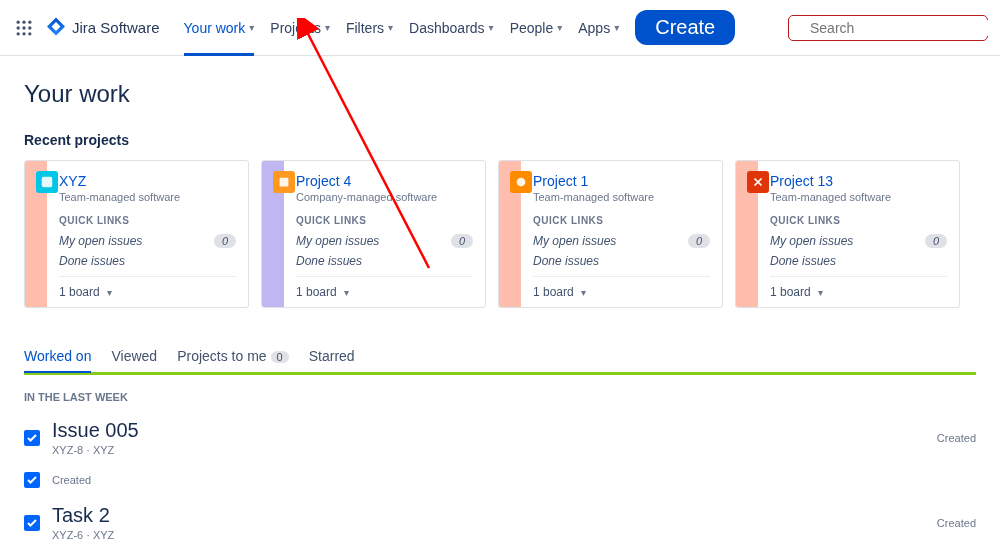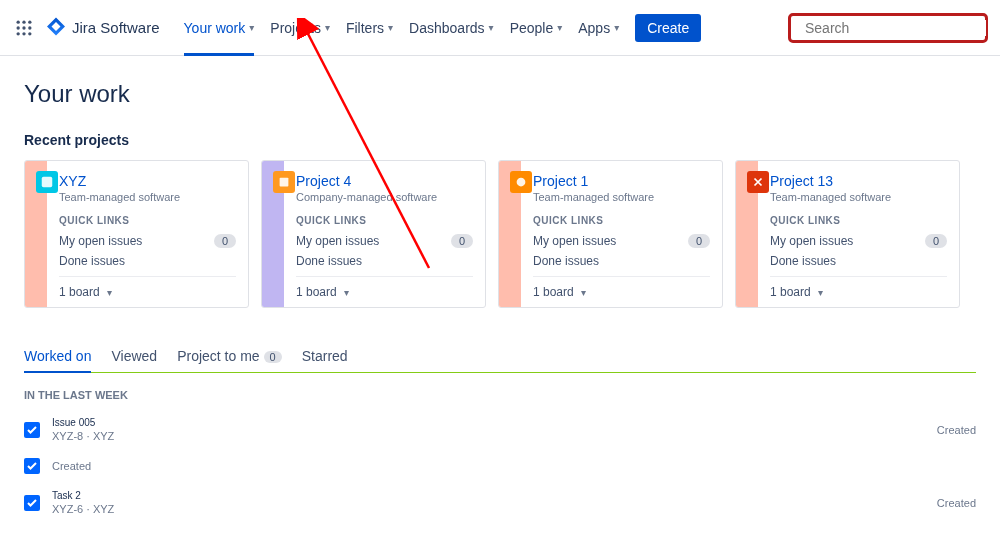--- a/index.html
+++ b/index.html
@@ -9,22 +9,22 @@
     .topnav { display: flex; align-items: center; height: 56px; padding: 0 12px; border-bottom: 1px solid #DFE1E6; }
     .app-switcher { width: 24px; height: 24px; display: flex; align-items: center; justify-content: center; cursor: pointer; margin-right: 8px; color: #42526E; }
     .logo { display: flex; align-items: center; cursor: pointer; margin-right: 16px; }
     .logo svg { width: 24px; height: 24px; }
     .logo-text { font-size: 15px; font-weight: 500; color: #253858; margin-left: 4px; }
     .nav-items { display: flex; align-items: center; flex: 1; }
     .nav-item { display: flex; align-items: center; padding: 0 8px; height: 56px; cursor: pointer; font-size: 14px; color: #344563; position: relative; }
     .nav-item.active { color: #0052CC; font-weight: 500; }
     .nav-item.active::after { content: ''; position: absolute; bottom: 0; left: 8px; right: 8px; height: 3px; background: #0052CC; }
     .chevron { font-size: 10px; margin-left: 4px; color: #6B778C; }
-    .create-btn { background: #0052CC; color: #fff; border: none; padding: 6px 12px; border-radius: 3px; font-size: 14px; font-weight: 500; cursor: pointer; margin-left: 8px; }
-    .search-box { display: flex; align-items: center; border: 3px solid #b91c1c; border-radius: 5px; padding: 4px 8px; width: 200px; background: #fff; }
+    .create-btn { background: #0052CC; color: #fff; border: none; padding: 6px 20px; border-radius: 12px; font-size: 20px; font-weight: 500; cursor: pointer; margin-left: 8px; }
+    .search-box { display: flex; align-items: center; border: 1px solid #b91c1c; border-radius: 5px; padding: 4px 15px; width: 200px; background: #fff; }
     .search-box input { border: none; outline: none; font-size: 14px; flex: 1; margin-left: 6px; color: #6B778C; }
     
     .main { padding: 24px; }
     .page-title { font-size: 24px; font-weight: 500; color: #172B4D; margin-bottom: 24px; }
     
     .section-title { font-size: 14px; font-weight: 600; color: #172B4D; margin-bottom: 12px; }
     
     .projects-row { display: flex; gap: 12px; margin-bottom: 32px; }
     .project-card { width: 225px; border: 1px solid #DFE1E6; border-radius: 3px; background: #fff; display: flex; cursor: pointer; overflow: hidden; }
     .card-stripe { width: 22px; }
@@ -35,37 +35,37 @@
     .card-body { flex: 1; padding: 12px 12px 0 12px; position: relative; }
     .card-icon { position: absolute; left: -11px; top: 10px; width: 22px; height: 22px; border-radius: 3px; display: flex; align-items: center; justify-content: center; }
     .icon-teal { background: #00C7E6; }
     .icon-orange { background: #FF991F; }
     .icon-orange2 { background: #FF8B00; }
     .icon-red { background: #DE350B; }
     .card-icon svg { width: 14px; height: 14px; }
     .proj-name { font-size: 14px; font-weight: 500; color: #0052CC; margin-bottom: 2px; }
     .proj-type { font-size: 11px; color: #6B778C; margin-bottom: 12px; }
     .quick-links { font-size: 10px; font-weight: 600; color: #6B778C; margin-bottom: 8px; letter-spacing: 0.5px; }
-    .link-row { display: flex; align-items: flex-start; justify-content: space-between; font-size: 12px; color: #42526E; margin-bottom: 6px; cursor: pointer; }
+    .link-row { display: flex; align-items: flex-start; justify-content: space-between; font-size: 12px; color: #42526E; margin-bottom: 6px; cursor: pointer; font-style: italic; }
     .badge { background: #DFE1E6; color: #42526E; font-size: 11px; padding: 1px 8px; border-radius: 10px; }
     .board-footer { border-top: 1px solid #EBECF0; padding: 8px 0; margin-top: 8px; font-size: 12px; color: #42526E; cursor: pointer; }
     
-    .tabs { display: flex; gap: 20px; border-bottom: 1px solid #84cc16; margin-bottom: 16px; }
+    .tabs { display: flex; gap: 20px; border-bottom: 3px solid #84cc16; margin-bottom: 16px; }
     .tab { padding: 8px 0; font-size: 14px; color: #42526E; cursor: pointer; position: relative; }
     .tab.active { color: #0052CC; font-weight: 500; }
     .tab.active::after { content: ''; position: absolute; bottom: -1px; left: 0; right: 0; height: 2px; background: #0052CC; }
     .tab-badge { background: #DFE1E6; font-size: 11px; padding: 0 6px; border-radius: 10px; margin-left: 4px; color: #42526E; }
     
     .period { font-size: 11px; font-weight: 600; color: #6B778C; margin: 0 0 8px; }
     .issue-row { display: flex; align-items: center; padding: 8px 0; cursor: pointer; }
     .issue-icon { width: 16px; height: 16px; border-radius: 2px; display: flex; align-items: center; justify-content: center; margin-right: 12px; flex-shrink: 0; }
     .icon-blue { background: #0065FF; }
     .issue-icon svg { width: 10px; height: 10px; }
     .issue-text { flex: 1; }
-    .issue-title { font-size: 10px; color: #172B4D; }
+    .issue-title { font-size: 20px; color: #172B4D; }
     .issue-meta { font-size: 11px; color: #6B778C; margin-top: 2px; }
     .issue-status { font-size: 11px; color: #6B778C; text-align: right; }
     
     .arrow-overlay { position: absolute; z-index: 100; pointer-events: none; }
   </style>
 </head>
 <body>
 
 <div class="topnav">
   <div class="app-switcher">
@@ -232,21 +232,21 @@
           </div>
         <div class="board-footer"><span>1 board</span> <span class="chevron">▾</span></div>
       </div>
     </div>
 
   </div>
 
   <div class="tabs">
     <div class="tab active">Worked on</div>
     <div class="tab">Viewed</div>
-    <div class="tab"><span>Project to me</span><span class="tab-badge">0</span></div>
+    <div class="tab"><span>Projects to me</span><span class="tab-badge">0</span></div>
     <div class="tab">Starred</div>
   </div>
 
   <div class="period">IN THE LAST WEEK</div>
   <div id="week-list">
       <div class="issue-row">
         <div class="issue-icon icon-blue">
           <svg viewBox="0 0 10 10">
             <path d="M1 5 l2.5 2.5 L9 2" stroke="#fff" stroke-width="2" fill="none"></path>
           </svg>

